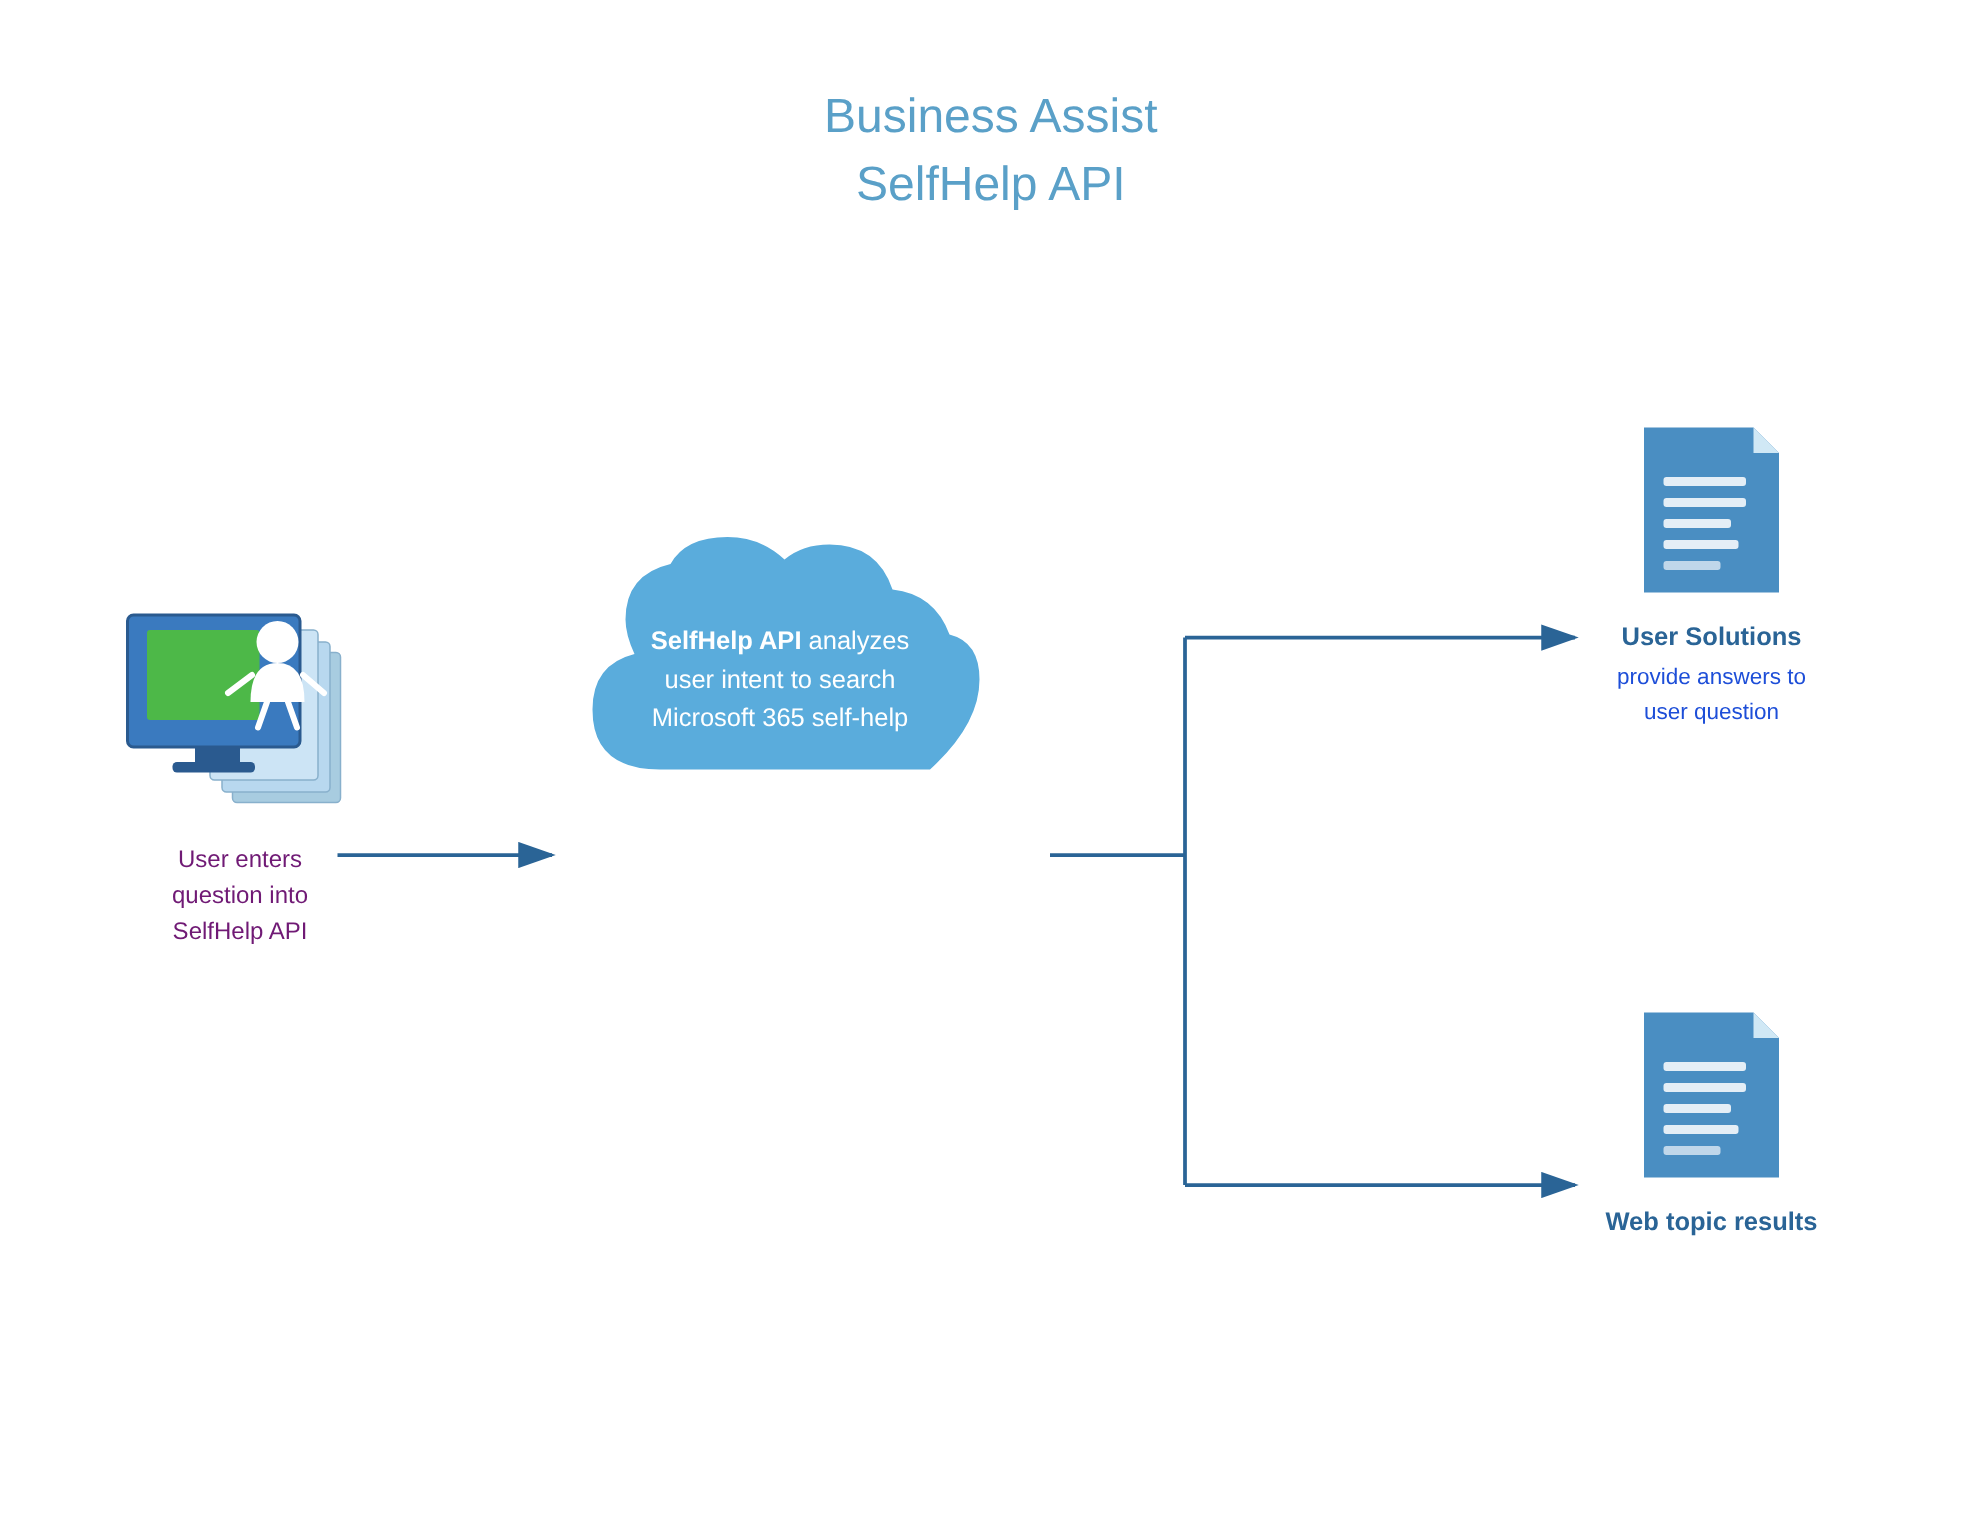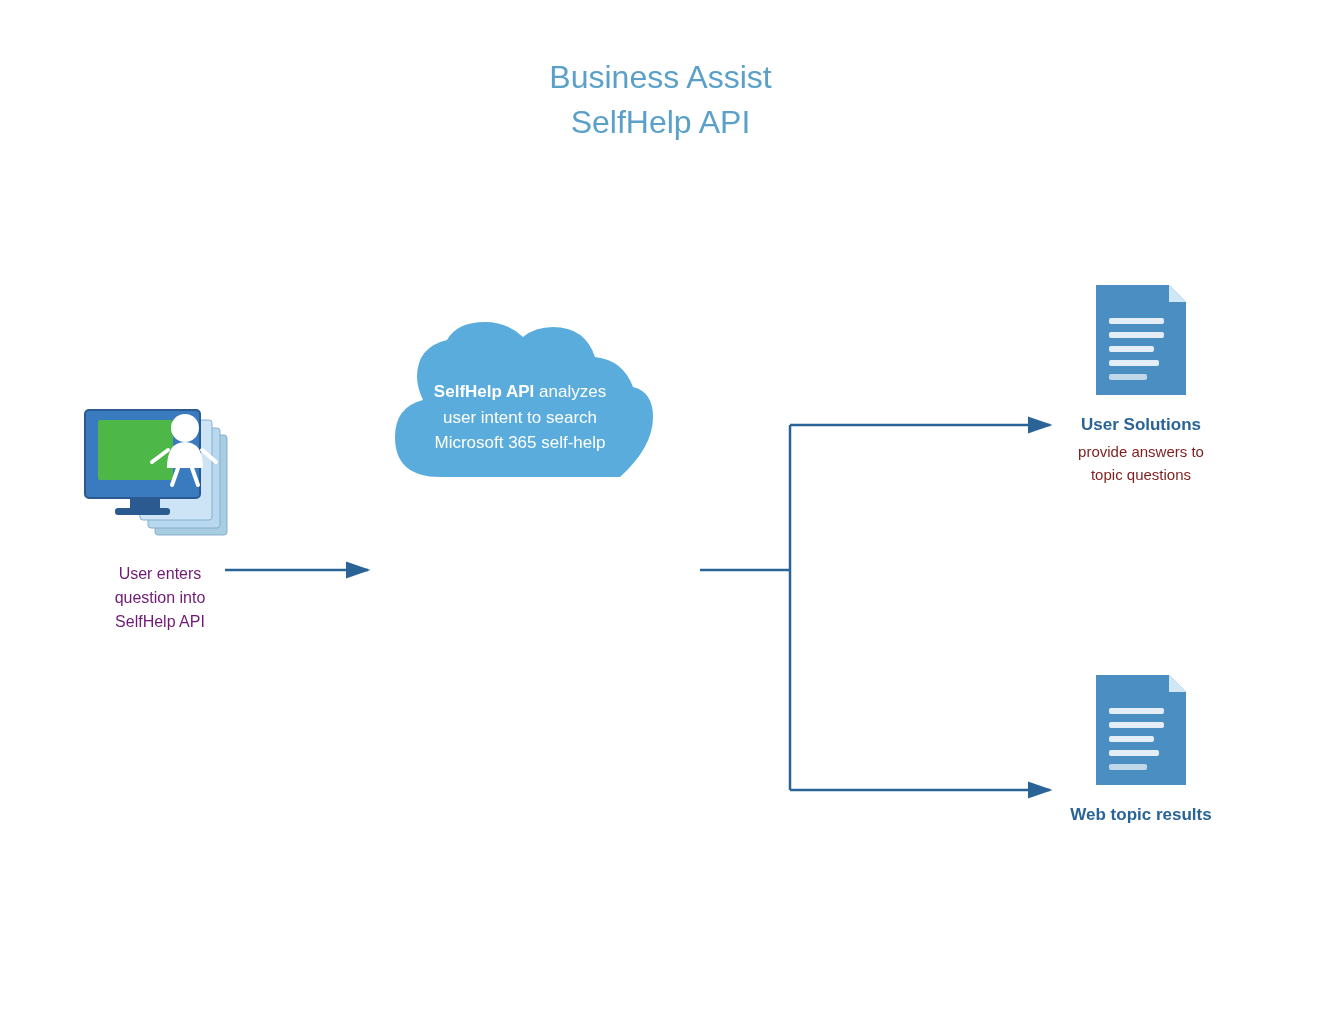--- a/index.html
+++ b/index.html
@@ -43,21 +43,21 @@
       margin-top: 12px;
       font-size: 16px;
       color: #701a75;
       line-height: 1.5;
     }
 
     
     .cloud-section {
       position: absolute;
       left: 370px;
-      top: 132px;
+      top: 168px;
       width: 300px;
       text-align: center;
     }
 
     .cloud {
       width: 290px;
       height: 210px;
       position: relative;
       margin: 0 auto;
     }
@@ -113,21 +113,21 @@
 
     .doc-result-title {
       font-size: 17px;
       font-weight: 700;
       color: #2a6496;
       margin-bottom: 6px;
     }
 
     .doc-result-desc {
       font-size: 15px;
-      color: #7f1d1d;
+      color: #1d4ed8;
       line-height: 1.5;
     }
 
     
     .branch-svg {
       position: absolute;
       top: 0;
       left: 0;
       width: 100%;
       height: 100%;
@@ -234,21 +234,21 @@
         <rect x="18" y="38" width="55" height="6" rx="2" fill="white" opacity="0.85"></rect>
         <rect x="18" y="52" width="55" height="6" rx="2" fill="white" opacity="0.85"></rect>
         <rect x="18" y="66" width="45" height="6" rx="2" fill="white" opacity="0.85"></rect>
         <rect x="18" y="80" width="50" height="6" rx="2" fill="white" opacity="0.85"></rect>
         <rect x="18" y="94" width="38" height="6" rx="2" fill="white" opacity="0.65"></rect>
       </svg>
     </div>
     <div class="doc-result-title">User Solutions</div>
     <div class="doc-result-desc">
       <span>provide answers to</span><br>
-      <span>topic questions</span>
+      <span>user question</span>
     </div>
   </div>
 
   <div class="doc-result bottom">
     <div class="doc-icon">
       <svg viewBox="0 0 100 120" xmlns="http://www.w3.org/2000/svg">
         <path d="M5,5 H78 L95,22 V115 H5 Z" fill="#4a8ec2"></path>
         <path d="M78,5 L78,22 H95 Z" fill="#d0e8f5"></path>
         <rect x="18" y="38" width="55" height="6" rx="2" fill="white" opacity="0.85"></rect>
         <rect x="18" y="52" width="55" height="6" rx="2" fill="white" opacity="0.85"></rect>

